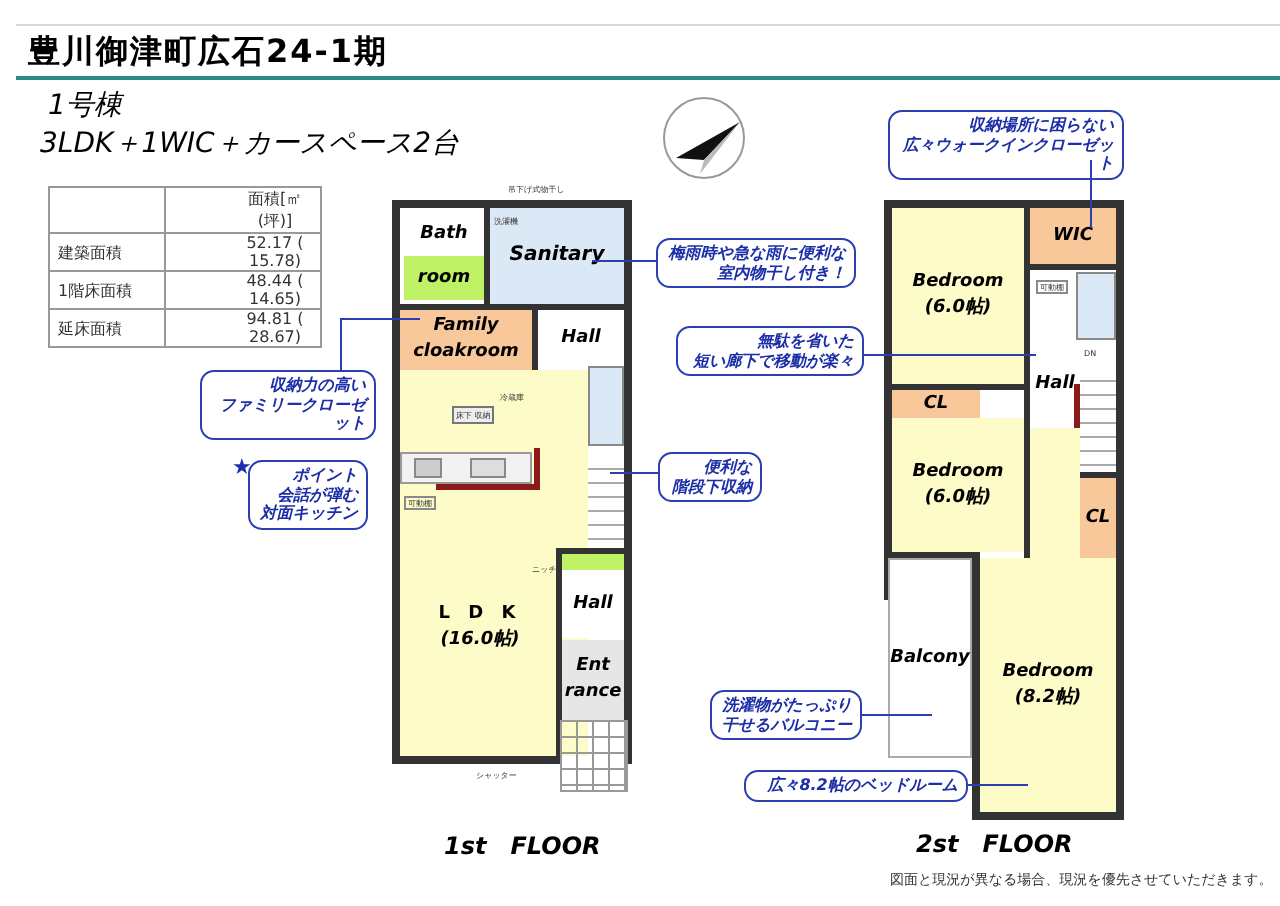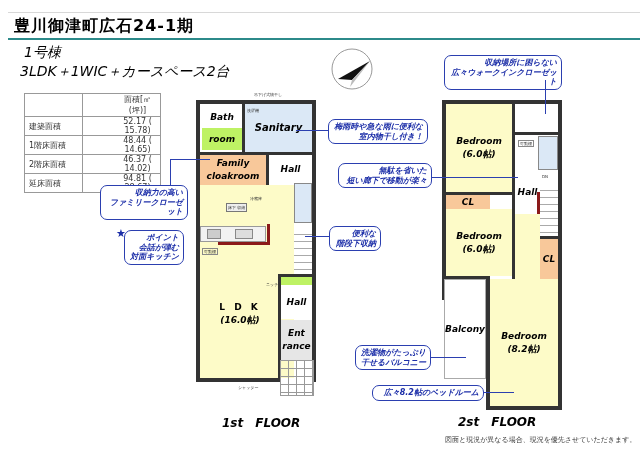--- a/index.html
+++ b/index.html
@@ -53,24 +53,20 @@
   </tr>
   <tr>
     <td class="lbl">建築面積</td>
     <td class="val">52.17 ( 15.78)</td>
   </tr>
   <tr>
     <td class="lbl">1階床面積</td>
     <td class="val">48.44 ( 14.65)</td>
   </tr>
   <tr>
-    <td class="lbl">2階床面積</td>
-    <td class="val">46.37 ( 14.02)</td>
-  </tr>
-  <tr>
     <td class="lbl">延床面積</td>
     <td class="val">94.81 ( 28.67)</td>
   </tr>
 </tbody>
   </table>
 
 <div class="abs compass">
   <svg width="44" height="44" viewBox="0 0 44 44">
     <circle cx="22" cy="22" r="20" fill="#fff" stroke="#999" stroke-width="1"></circle>
     <polygon points="40,14 8,32 22,33" fill="#111"></polygon>
@@ -189,20 +185,23 @@
   <div class="wall" style="left:116px; top:0; width:4px; height:310px;"></div>
   <div class="wall" style="left:44px; top:306px; width:76px; height:4px;"></div>
   <div class="wall" style="left:44px; top:176px; width:4px; height:134px;"></div>
 
   <div class="room yellow" style="left:4px; top:4px; width:66px; height:88px;">
     <span>Bedroom</span>
     <span>(6.0帖)</span>
   </div>
   <div class="wall" style="left:70px; top:4px; width:3px; height:88px;"></div>
 
+  <div class="room orange" style="left:73px; top:4px; width:43px; height:28px;">
+    <span>WIC</span>
+  </div>
   <div class="wall" style="left:70px; top:32px; width:50px; height:3px;"></div>
 
   <div class="tiny" style="left:76px; top:40px; border:1px solid #888; padding:0 1px;">可動棚</div>
   <div class="room blue" style="left:96px; top:36px; width:20px; height:34px; border:1px solid #888;"></div>
 
   <div class="room white" style="left:73px; top:70px; width:25px; height:44px;">
     <span>Hall</span>
   </div>
   <div class="tiny" style="left:100px; top:74px;">DN</div>
   <div class="abs" style="left:95px; top:92px; width:3px; height:36px; background:#8b1a1a;"></div>

